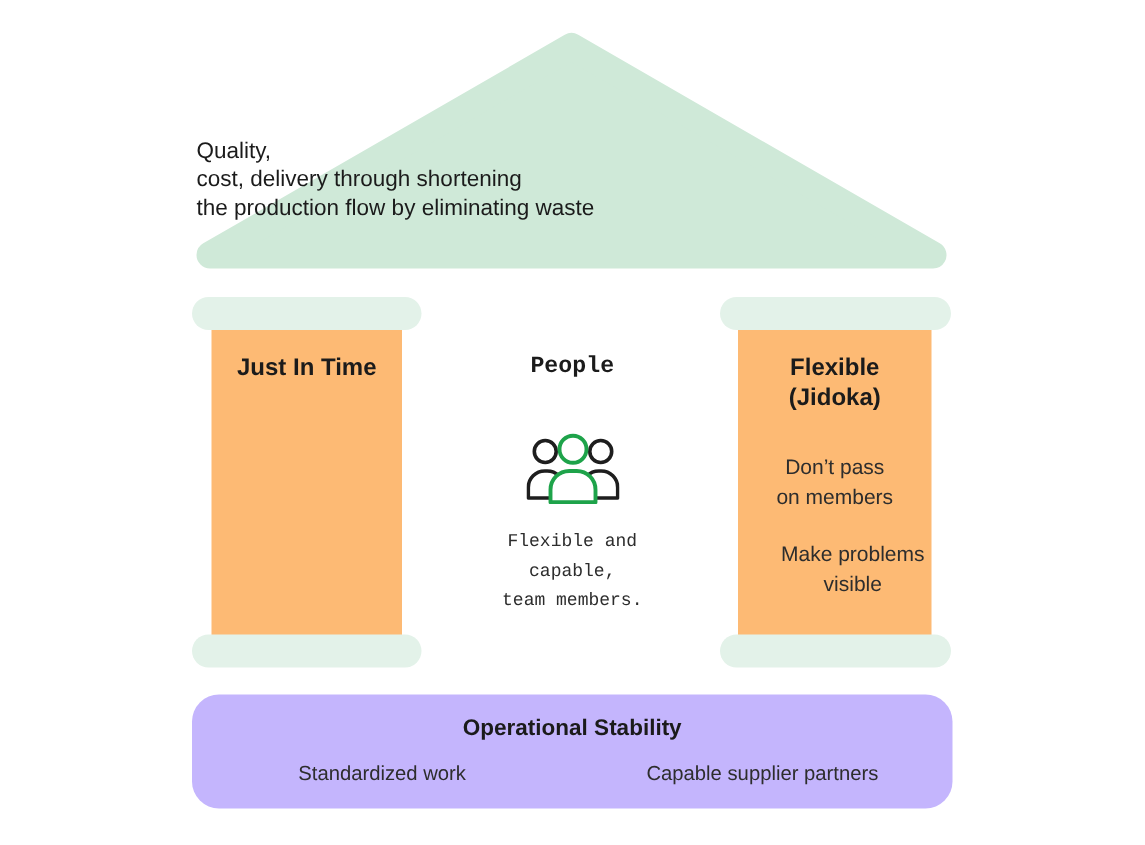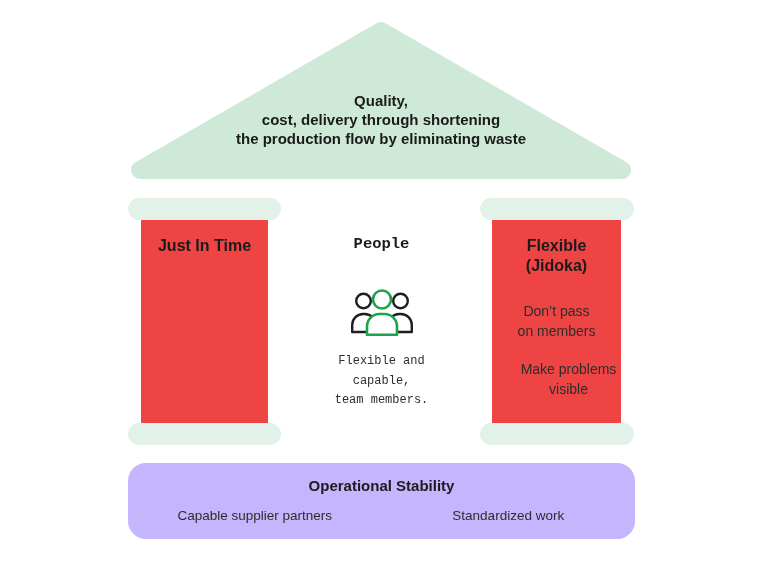--- a/index.html
+++ b/index.html
@@ -4,29 +4,29 @@
 <style>
   html,body { margin:0; padding:0; background:#ffffff; }
   .canvas {
     position:relative; width:763px; height:563px; background:#ffffff;
     font-family:"Liberation Sans", sans-serif; color:#1b1b1b; overflow:hidden;
   }
   .pre { white-space:pre-wrap; }
   .roof-svg { position:absolute; left:0; top:0; }
   .roof-text {
     position:absolute; left:131px; top:91px; width:500px;
-    text-align:center; font-weight:bold; font-size:15px; line-height:19px;
+    text-align:left; font-weight:normal; font-size:15px; line-height:19px;
   }
   .cap { position:absolute; height:22px; background:#e3f2e9; border-radius:11px; }
   .cap-left-top    { left:128px; top:198px; width:153px; }
   .cap-left-bottom { left:128px; top:423px; width:153px; }
   .cap-right-top    { left:480px; top:198px; width:154px; }
   .cap-right-bottom { left:480px; top:423px; width:154px; }
   .pillar-body {
-    position:absolute; top:210px; height:225px; background:#ef4444;
+    position:absolute; top:210px; height:225px; background:#fdba74;
     text-align:center; box-sizing:border-box; padding-top:26px;
   }
   .pillar-body-left  { left:141px; width:127px; }
   .pillar-body-right { left:492px; width:129px; }
   .pillar-title { font-weight:bold; font-size:16px; line-height:20px; }
   .pillar-text { font-size:14px; line-height:19.5px; color:#2d2d2d; }
   .pillar-body-left .pillar-text { margin-top:45px; }
   .pillar-item-1 { margin-top:26px; }
   .pillar-item-2 { margin-top:19px;margin-left:24px; }
   .center-col {
@@ -92,18 +92,18 @@
       </svg>
     </div>
     <div class="center-text pre">Flexible and
 capable,
 team members.</div>
   </div>
 
   <div class="foundation">
     <div class="foundation-title">Operational Stability</div>
     <div class="foundation-row">
+      <div class="foundation-item">Standardized work</div>
       <div class="foundation-item">Capable supplier partners</div>
-      <div class="foundation-item">Standardized work</div>
     </div>
   </div>
 
 </div>
 
 </body></html>

